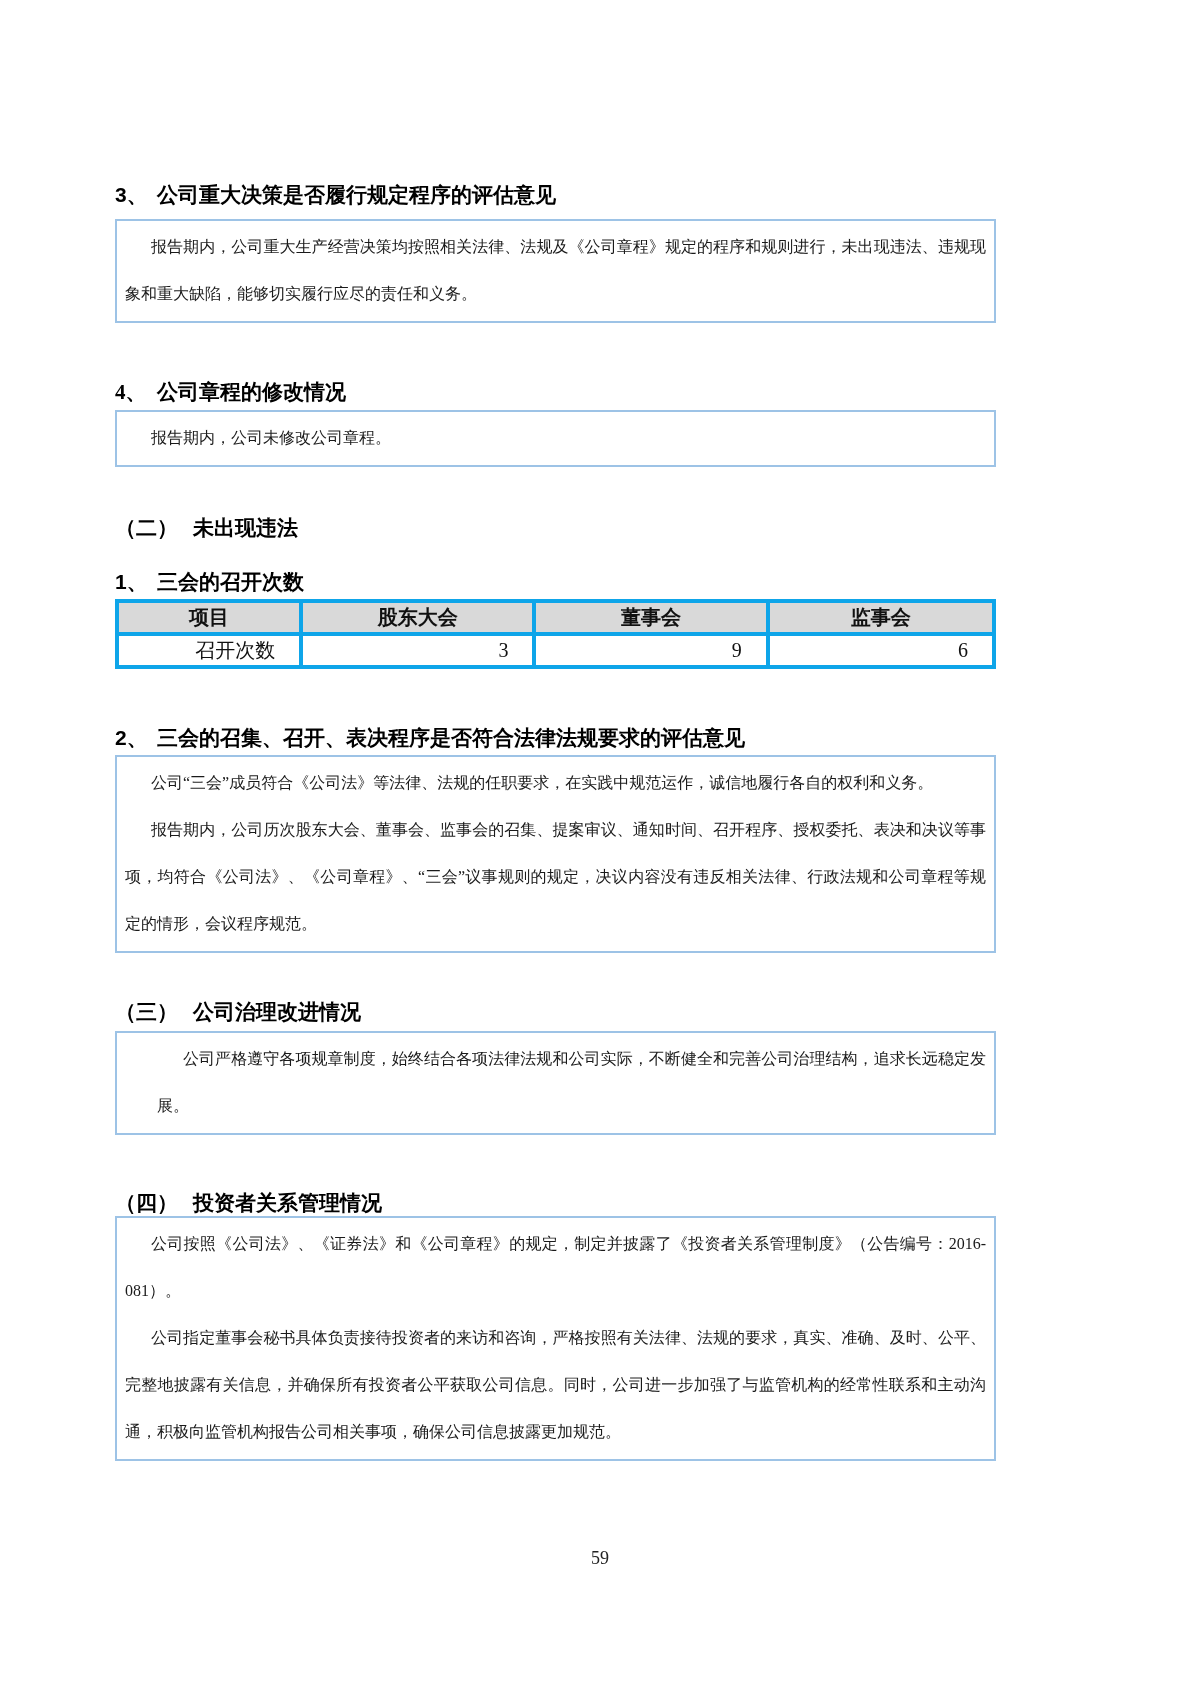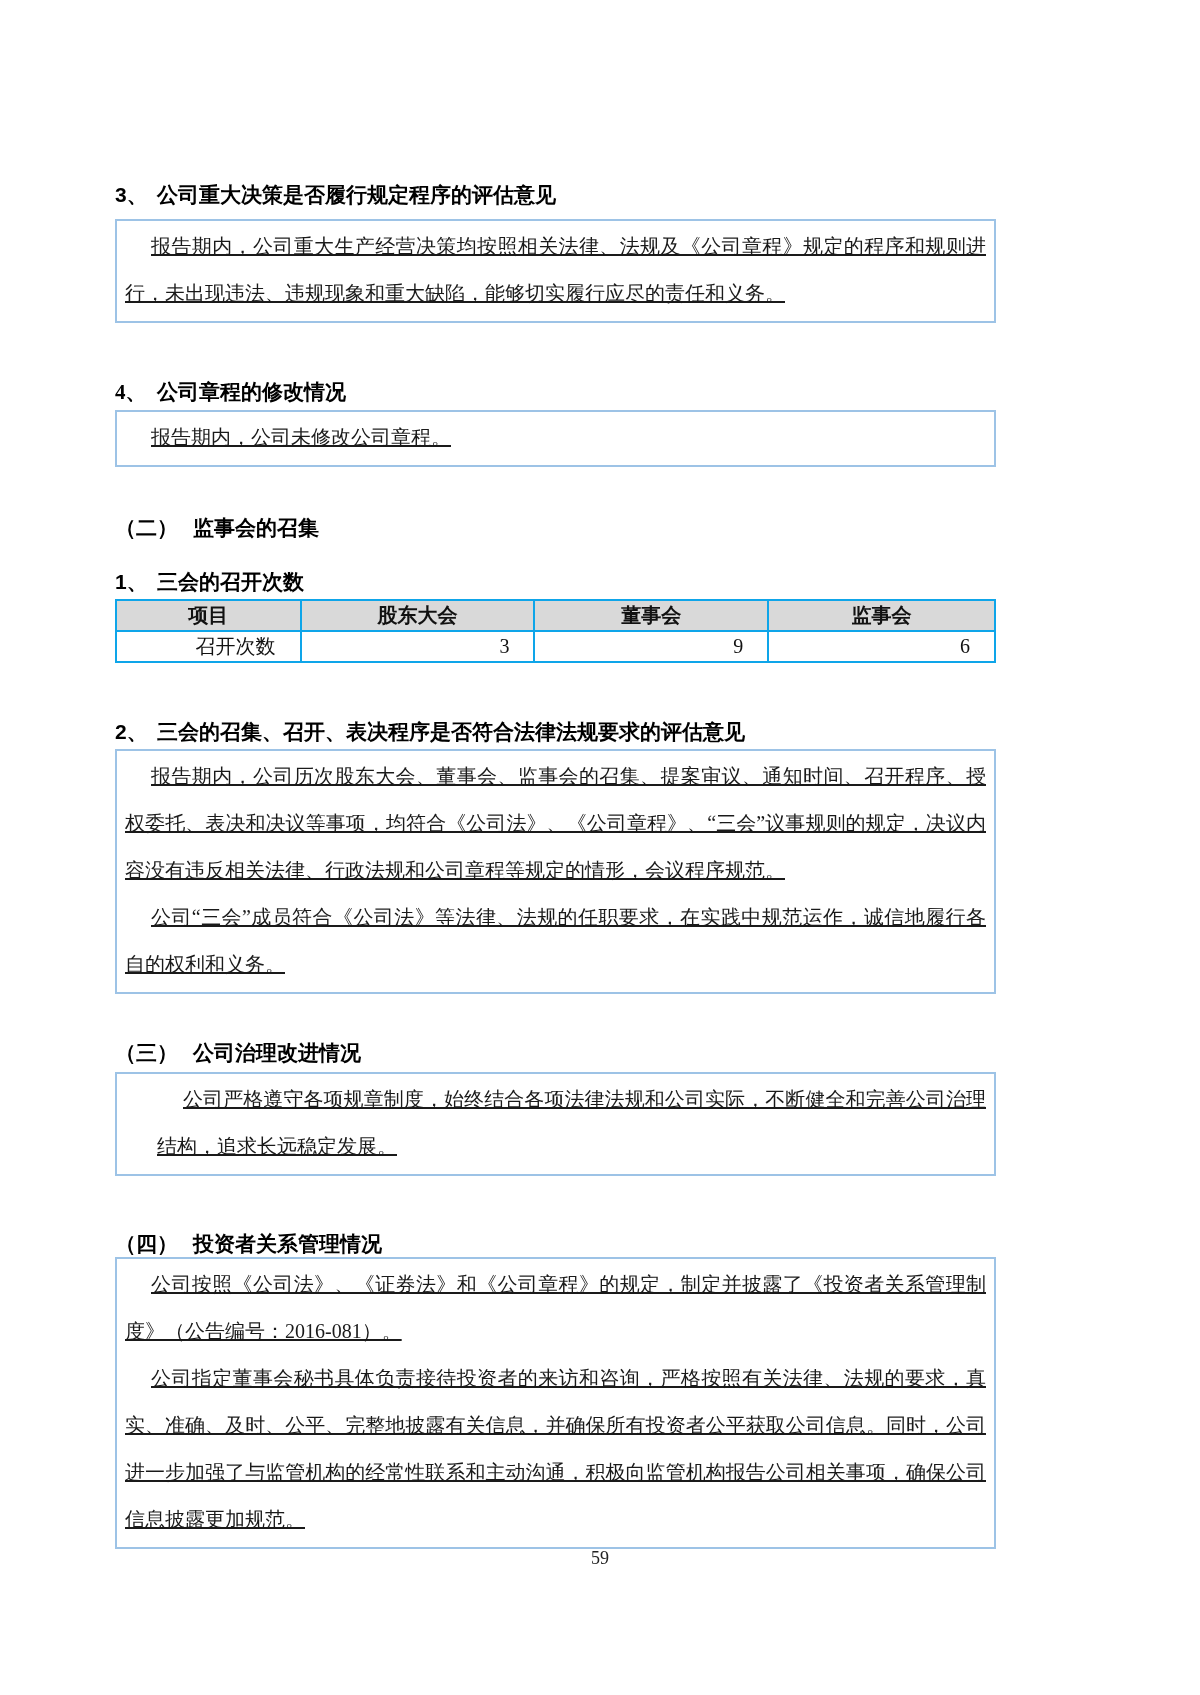--- a/index.html
+++ b/index.html
@@ -29,25 +29,24 @@
     color: #000000;
     white-space: nowrap;
   }
   .heading .h-num { display: inline-block; min-width: 42px; }
   .heading.paren .h-num { display: inline-block; min-width: 78px; }
   
   .textbox {
     border: 2px solid #9dc3e6;
     background: #ffffff;
     padding: 2px 8px 4px 8px;
-    font-size: 20px;
+    font-size: 16px;
     line-height: 47px;
     text-align: justify;
     color: #1a1a1a;
-    text-decoration: underline;
   }
   .textbox p {
     margin: 0;
     text-indent: 26px;
   }
   .mt-box1   { margin-top: 11px; }
   .mt-h4     { margin-top: 56px; font-family: Liberation Serif, serif; }
   .mt-box2   { margin-top: 5px; }
   .mt-part2  { margin-top: 48px; }
   .mt-sub1   { margin-top: 28px; }
@@ -59,21 +58,21 @@
   .mt-part4  { margin-top: 55px; }
   .mt-box5   { margin-top: 0; }
   
   table.meet-table {
     width: 100%;
     border-collapse: collapse;
     table-layout: fixed;
     font-size: 20px;
   }
   table.meet-table th, table.meet-table td {
-    border: 2px solid #0ea5e9;
+    border: 4px solid #0ea5e9;
     height: 28px;
     padding: 1px 24px;
     box-sizing: border-box;
   }
   table.meet-table th {
     background: #d9d9d9;
     font-weight: bold;
     text-align: center;
   }
   table.meet-table td.lbl { text-align: right; }
@@ -108,21 +107,21 @@
 
   <div class="heading mt-h4">
     <span class="h-num">4、</span><span class="h-title">公司章程的修改情况</span>
   </div>
 
   <div class="textbox mt-box2">
     <p>报告期内，公司未修改公司章程。</p>
   </div>
 
   <div class="heading paren mt-part2">
-    <span class="h-num">（二）</span><span class="h-title">监事会的召集</span>
+    <span class="h-num">（二）</span><span class="h-title">未出现违法</span>
   </div>
 
   <div class="heading mt-sub1">
     <span class="h-num">1、</span><span class="h-title">三会的召开次数</span>
   </div>
 
   <table class="meet-table mt-table">
     <colgroup>
         <col class="c1">
         <col class="c2">
@@ -145,22 +144,22 @@
         <td class="num">6</td>
       </tr>
     </tbody>
   </table>
 
   <div class="heading mt-sub2">
     <span class="h-num">2、</span><span class="h-title">三会的召集、召开、表决程序是否符合法律法规要求的评估意见</span>
   </div>
 
   <div class="textbox mt-box3">
+    <p>公司“三会”成员符合《公司法》等法律、法规的任职要求，在实践中规范运作，诚信地履行各自的权利和义务。</p>
     <p>报告期内，公司历次股东大会、董事会、监事会的召集、提案审议、通知时间、召开程序、授权委托、表决和决议等事项，均符合《公司法》、《公司章程》、“三会”议事规则的规定，决议内容没有违反相关法律、行政法规和公司章程等规定的情形，会议程序规范。</p>
-    <p>公司“三会”成员符合《公司法》等法律、法规的任职要求，在实践中规范运作，诚信地履行各自的权利和义务。</p>
   </div>
 
   <div class="heading paren mt-part3">
     <span class="h-num">（三）</span><span class="h-title">公司治理改进情况</span>
   </div>
 
   <div class="textbox mt-box4">
     <p>公司严格遵守各项规章制度，始终结合各项法律法规和公司实际，不断健全和完善公司治理结构，追求长远稳定发展。</p>
   </div>
 

